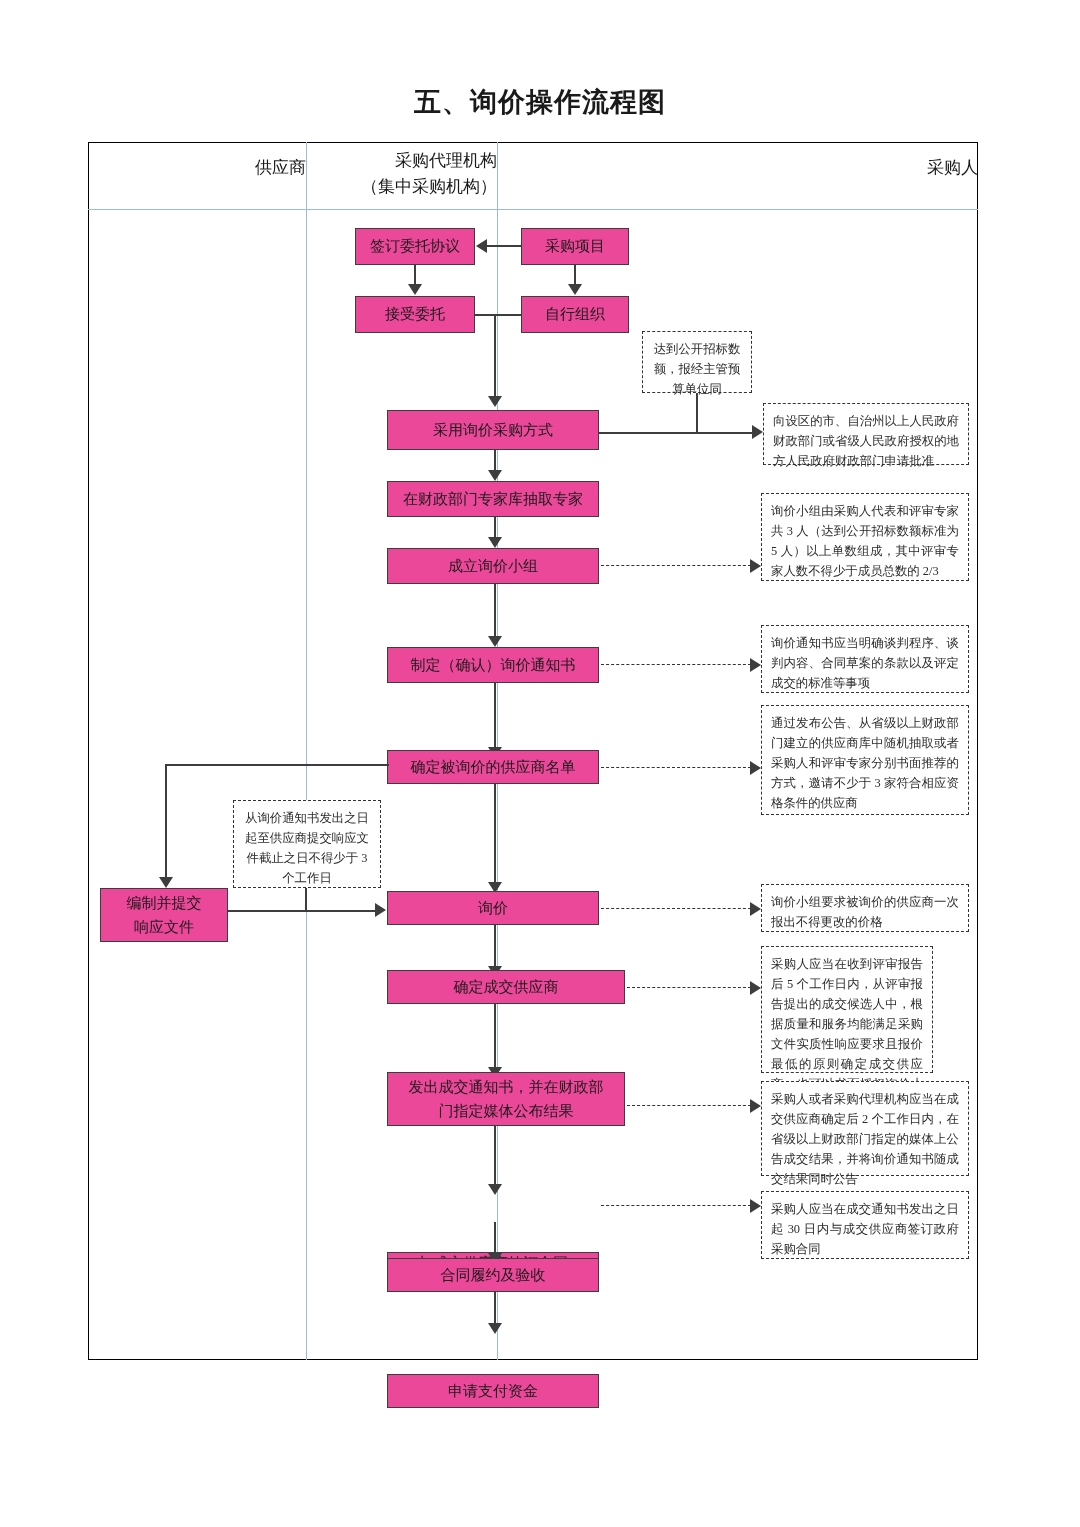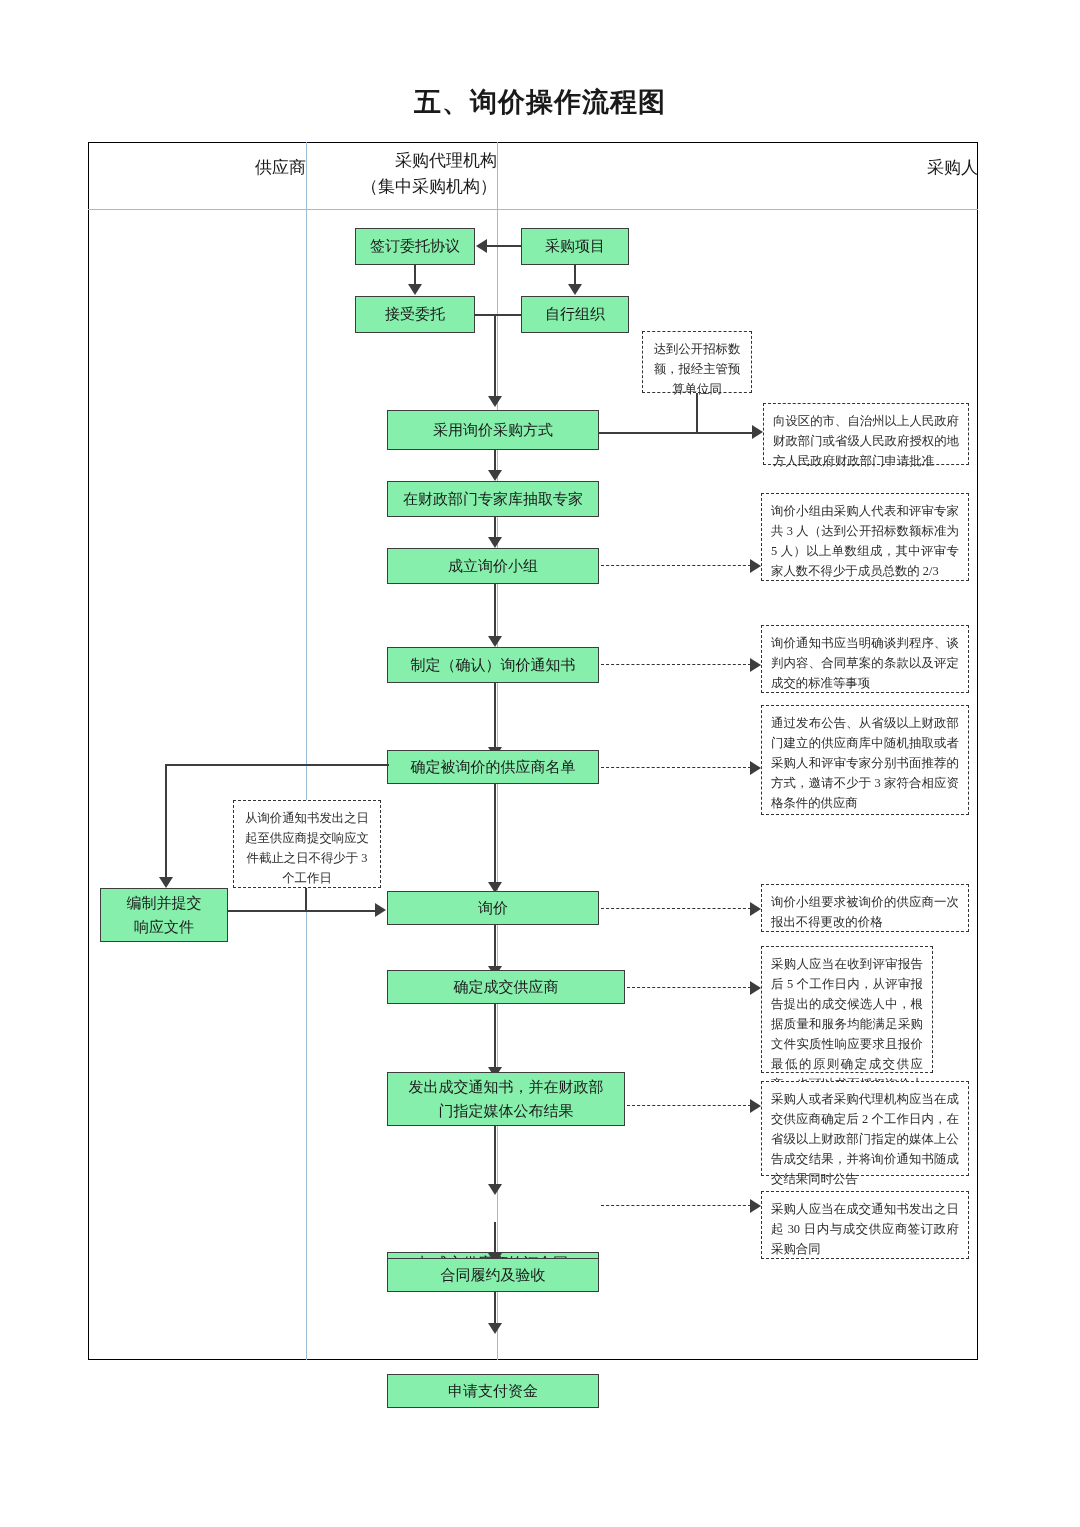--- a/index.html
+++ b/index.html
@@ -23,21 +23,21 @@
   #lane-head-rule{position:absolute;left:88px;top:209px;width:890px;height:1.2px;background:#9bbcd8;}
 
   
   .lane-head{position:absolute;text-align:right;font-size:17px;line-height:26px;}
   #lane-head-supplier{left:88px;top:155px;width:218px;}
   #lane-head-agency{left:306px;top:148px;width:191px;}
   #lane-head-purchaser{left:497px;top:155px;width:481px;}
 
   
   .box{position:absolute;box-sizing:border-box;border:1.4px solid #3d3d3d;
-       background:#86efac;display:flex;align-items:center;justify-content:center;
+       background:#ec4899;display:flex;align-items:center;justify-content:center;
        text-align:center;font-size:15px;line-height:23px;padding:2px 6px;}
   .box.two-line{line-height:24px;}
 
   .note{position:absolute;box-sizing:border-box;border:1.3px dashed #333;
         background:#fff;font-size:12.4px;line-height:20px;
         padding:7px 9px;text-align:justify;color:#2b2b2b;}
   .note.center{text-align:center;}
 
   
   .ln{position:absolute;background:#3d3d3d;}

